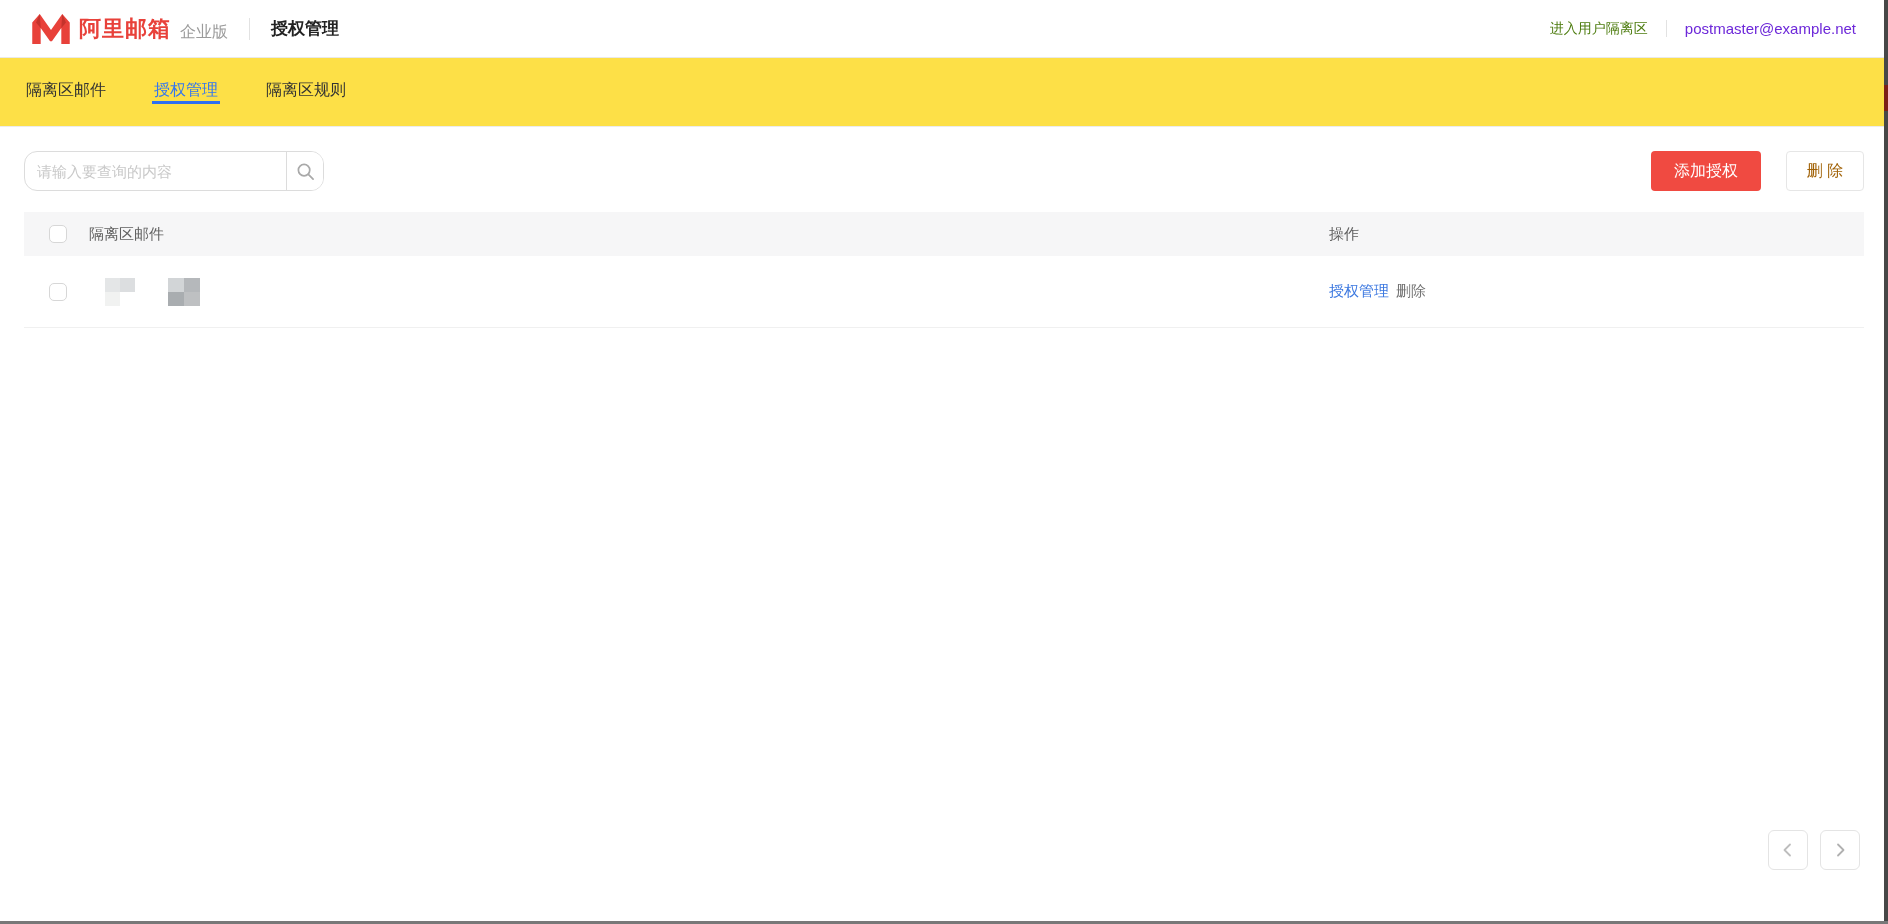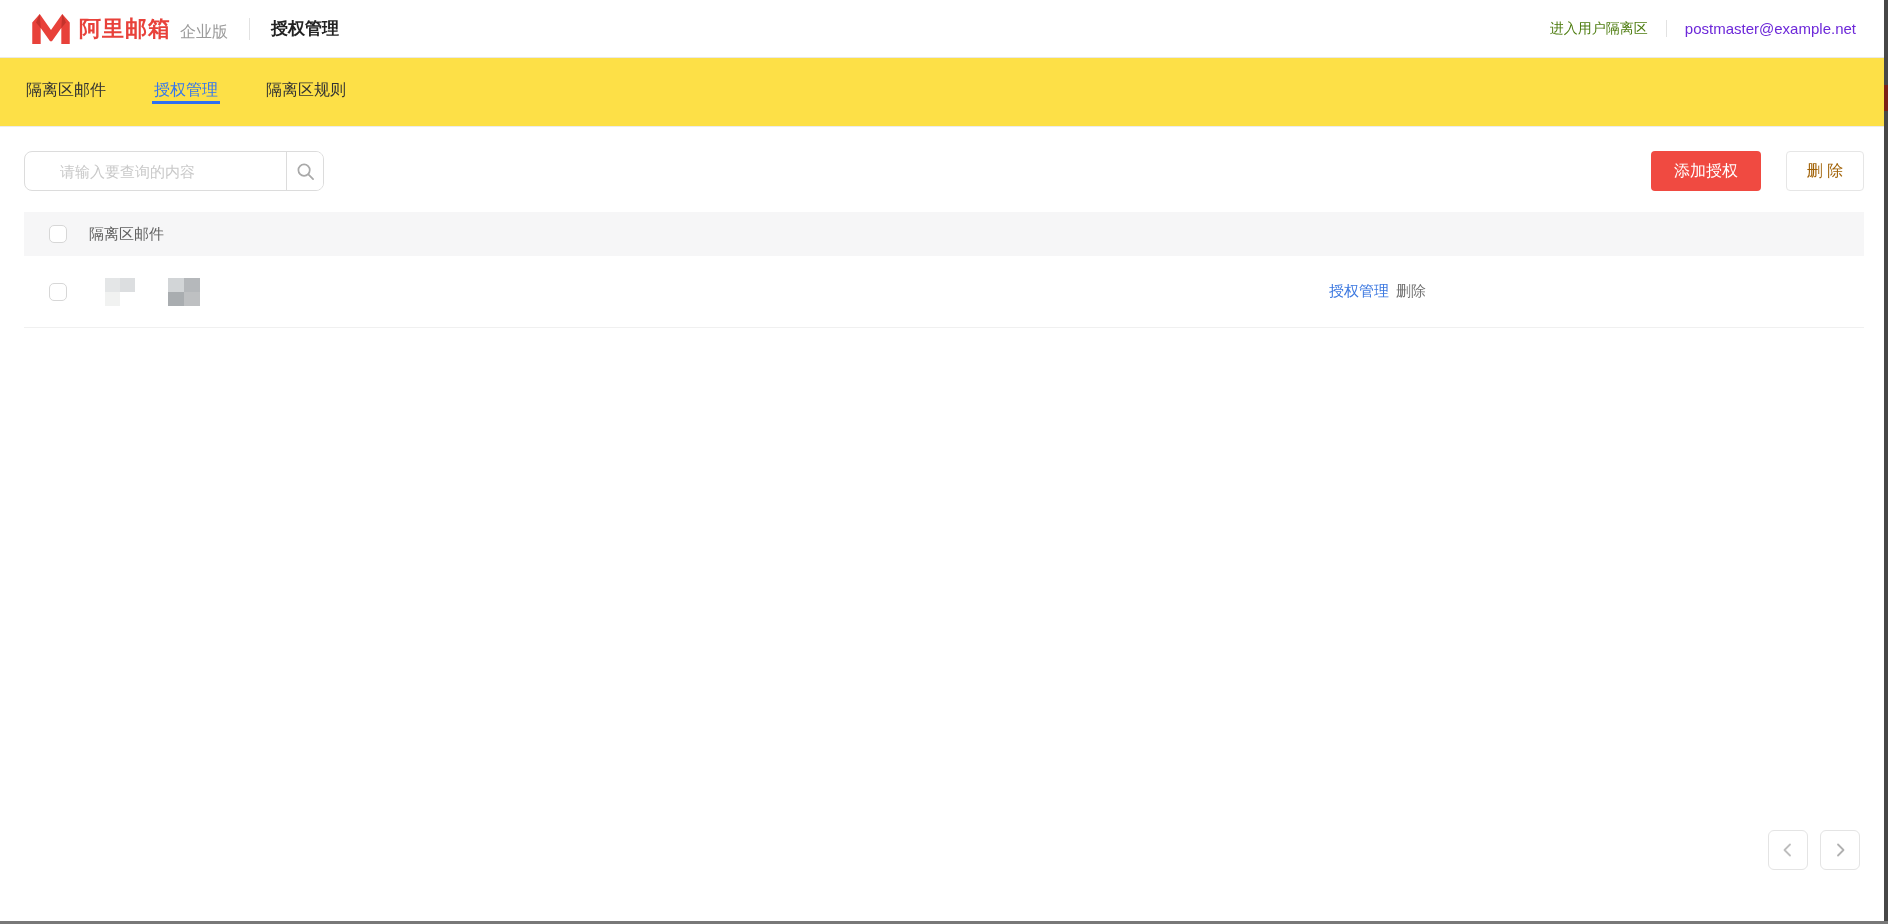--- a/index.html
+++ b/index.html
@@ -92,26 +92,25 @@
   .toolbar {
     margin: 24px 24px 0 24px;
     height: 40px;
     display: flex;
     align-items: center;
   }
   .searchbox {
     width: 300px;
     height: 40px;
     border: 1px solid #dcdcdc;
-    border-radius: 8px;
+    border-radius: 13px;
     display: flex;
     align-items: stretch;
     background: #fff;
     overflow: hidden;
-    padding-left: 23px;
   }
   .search-input {
     flex: 1;
     border: none;
     outline: none;
     padding: 0 12px;
     font-size: 15px;
     font-family: inherit;
     color: #333;
     background: transparent;
@@ -291,20 +290,23 @@
   </div>
 
   <div class="table">
     <div class="t-row t-head">
       <div class="cell-select">
         <span class="checkbox"></span>
       </div>
       <div class="cell-account">
         <span>隔离区邮件</span>
       </div>
+      <div class="cell-actions">
+        <span>操作</span>
+      </div>
     </div>
 
     <div class="t-row t-body-row">
       <div class="cell-select">
         <span class="checkbox"></span>
       </div>
       <div class="cell-account">
         <div class="redacted-wrap">
           <span class="mosaic mosaic-a">
             <span class="a1"></span>

